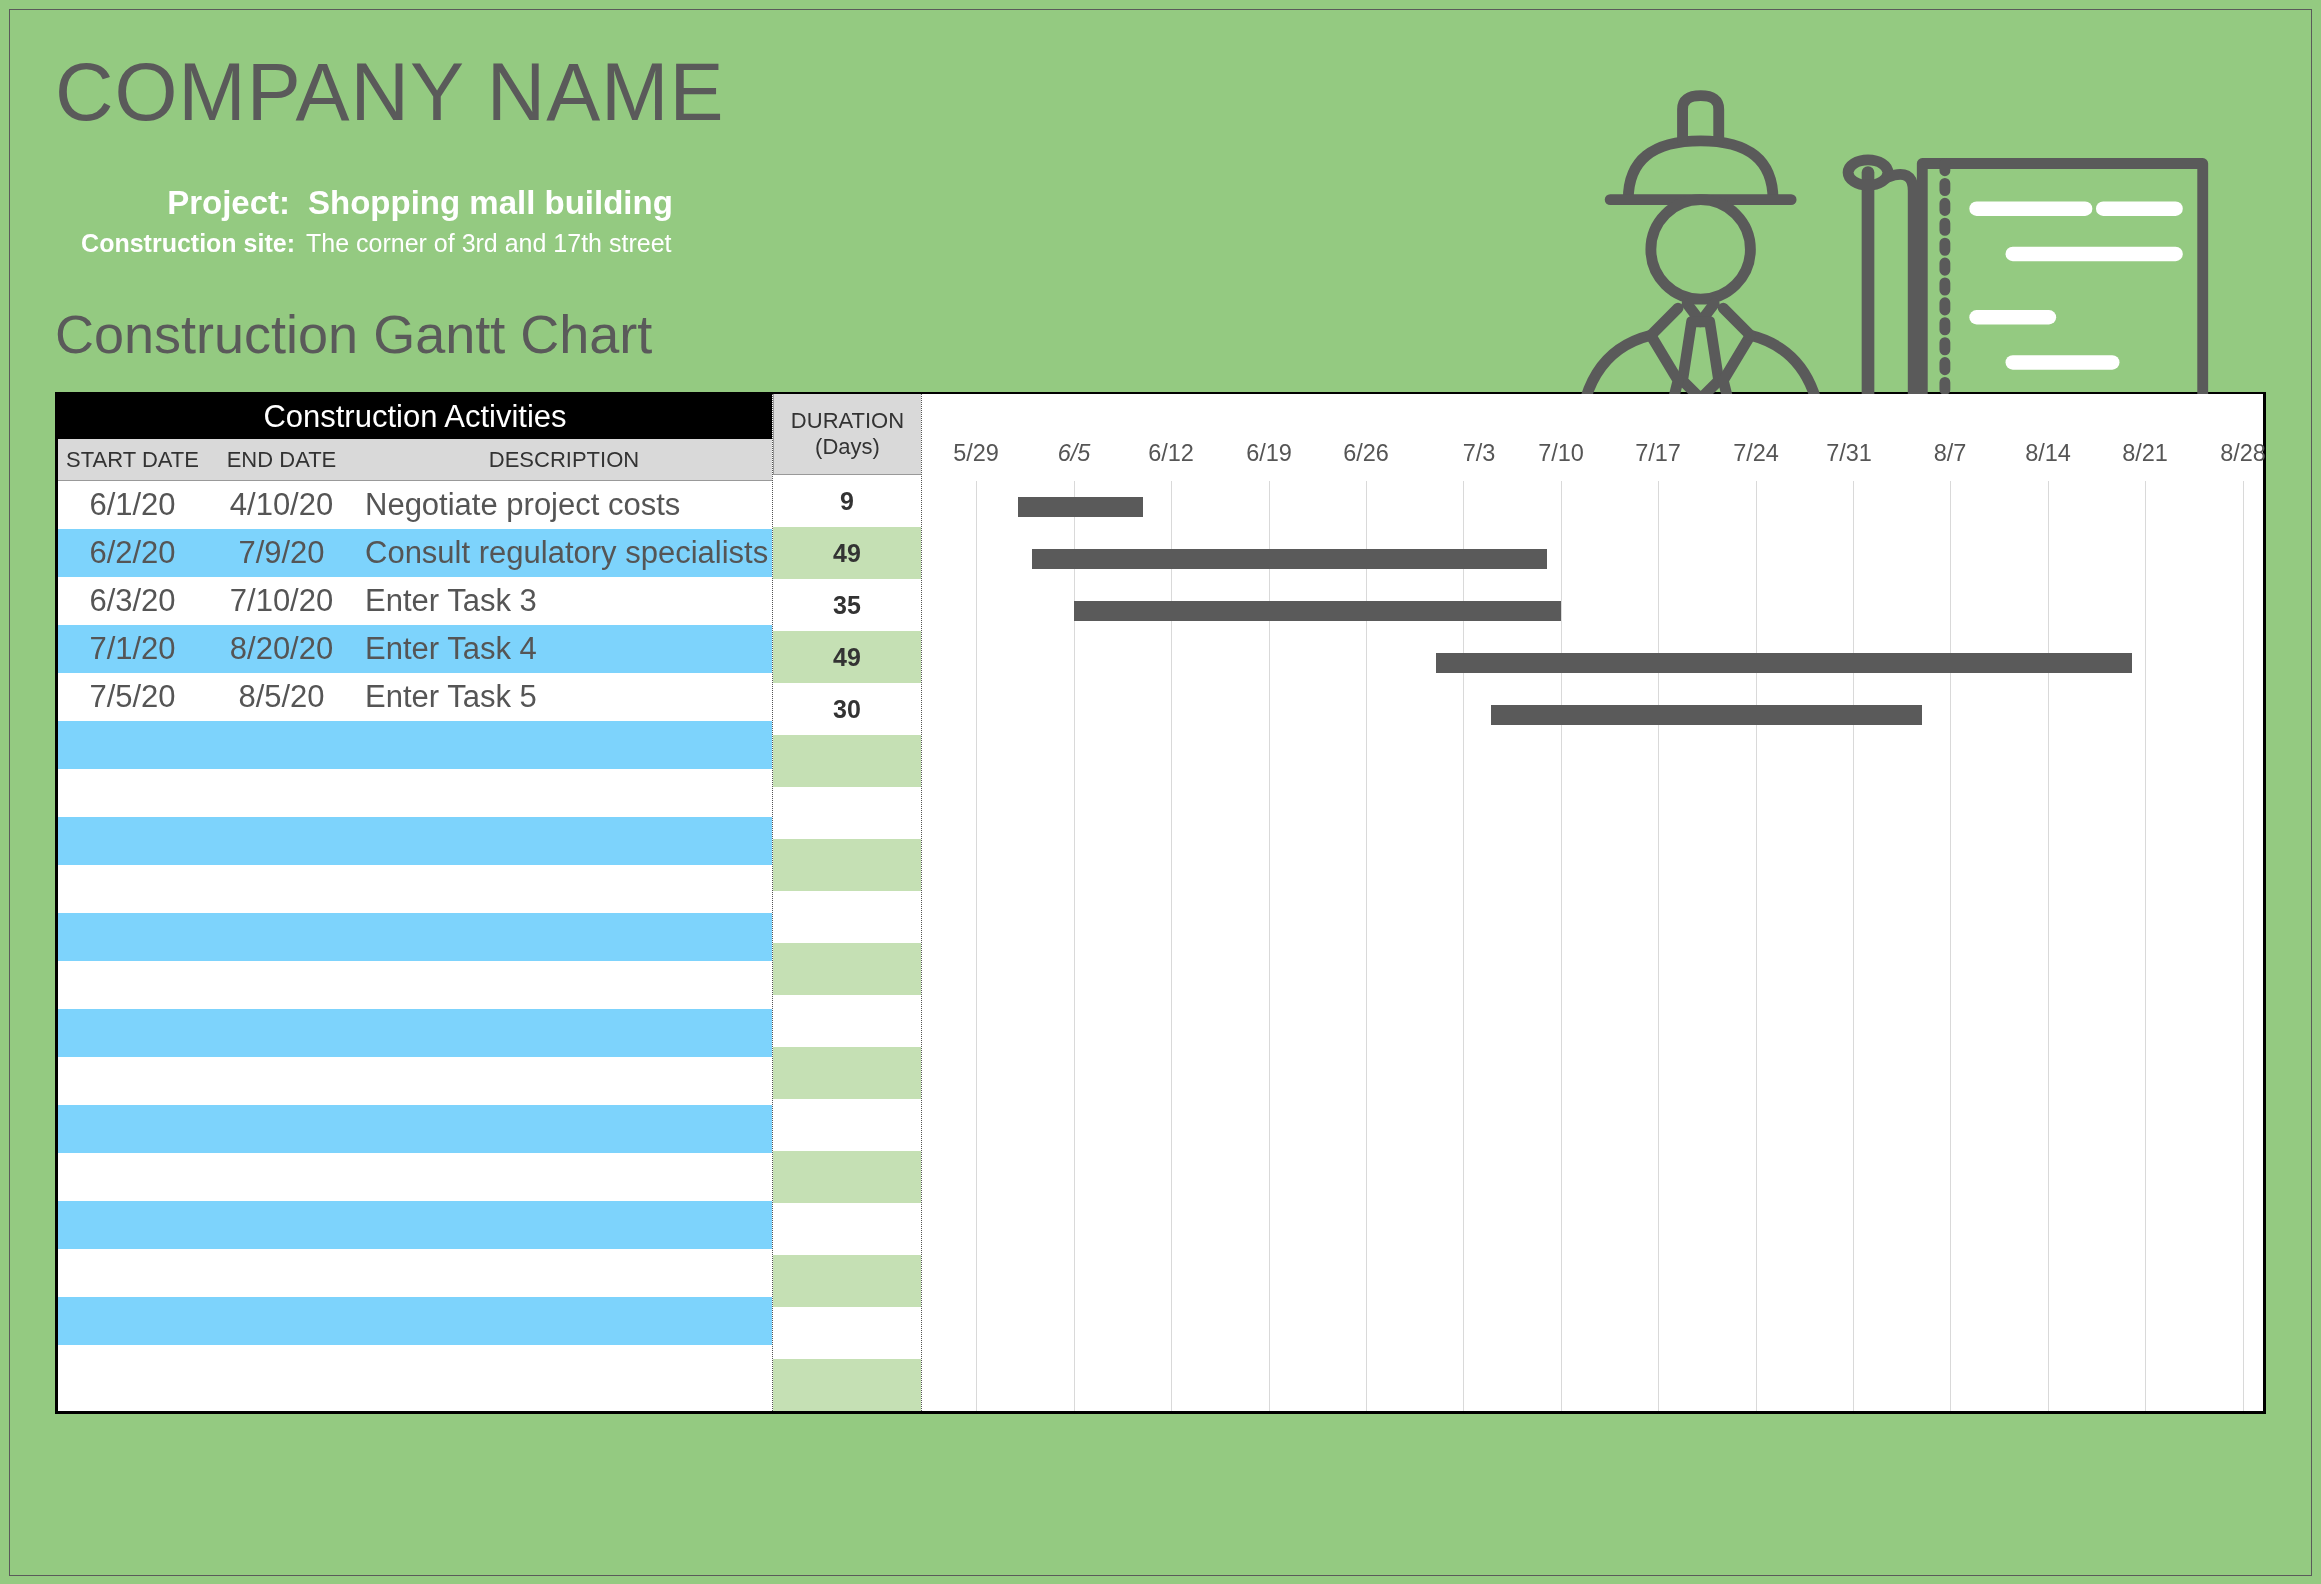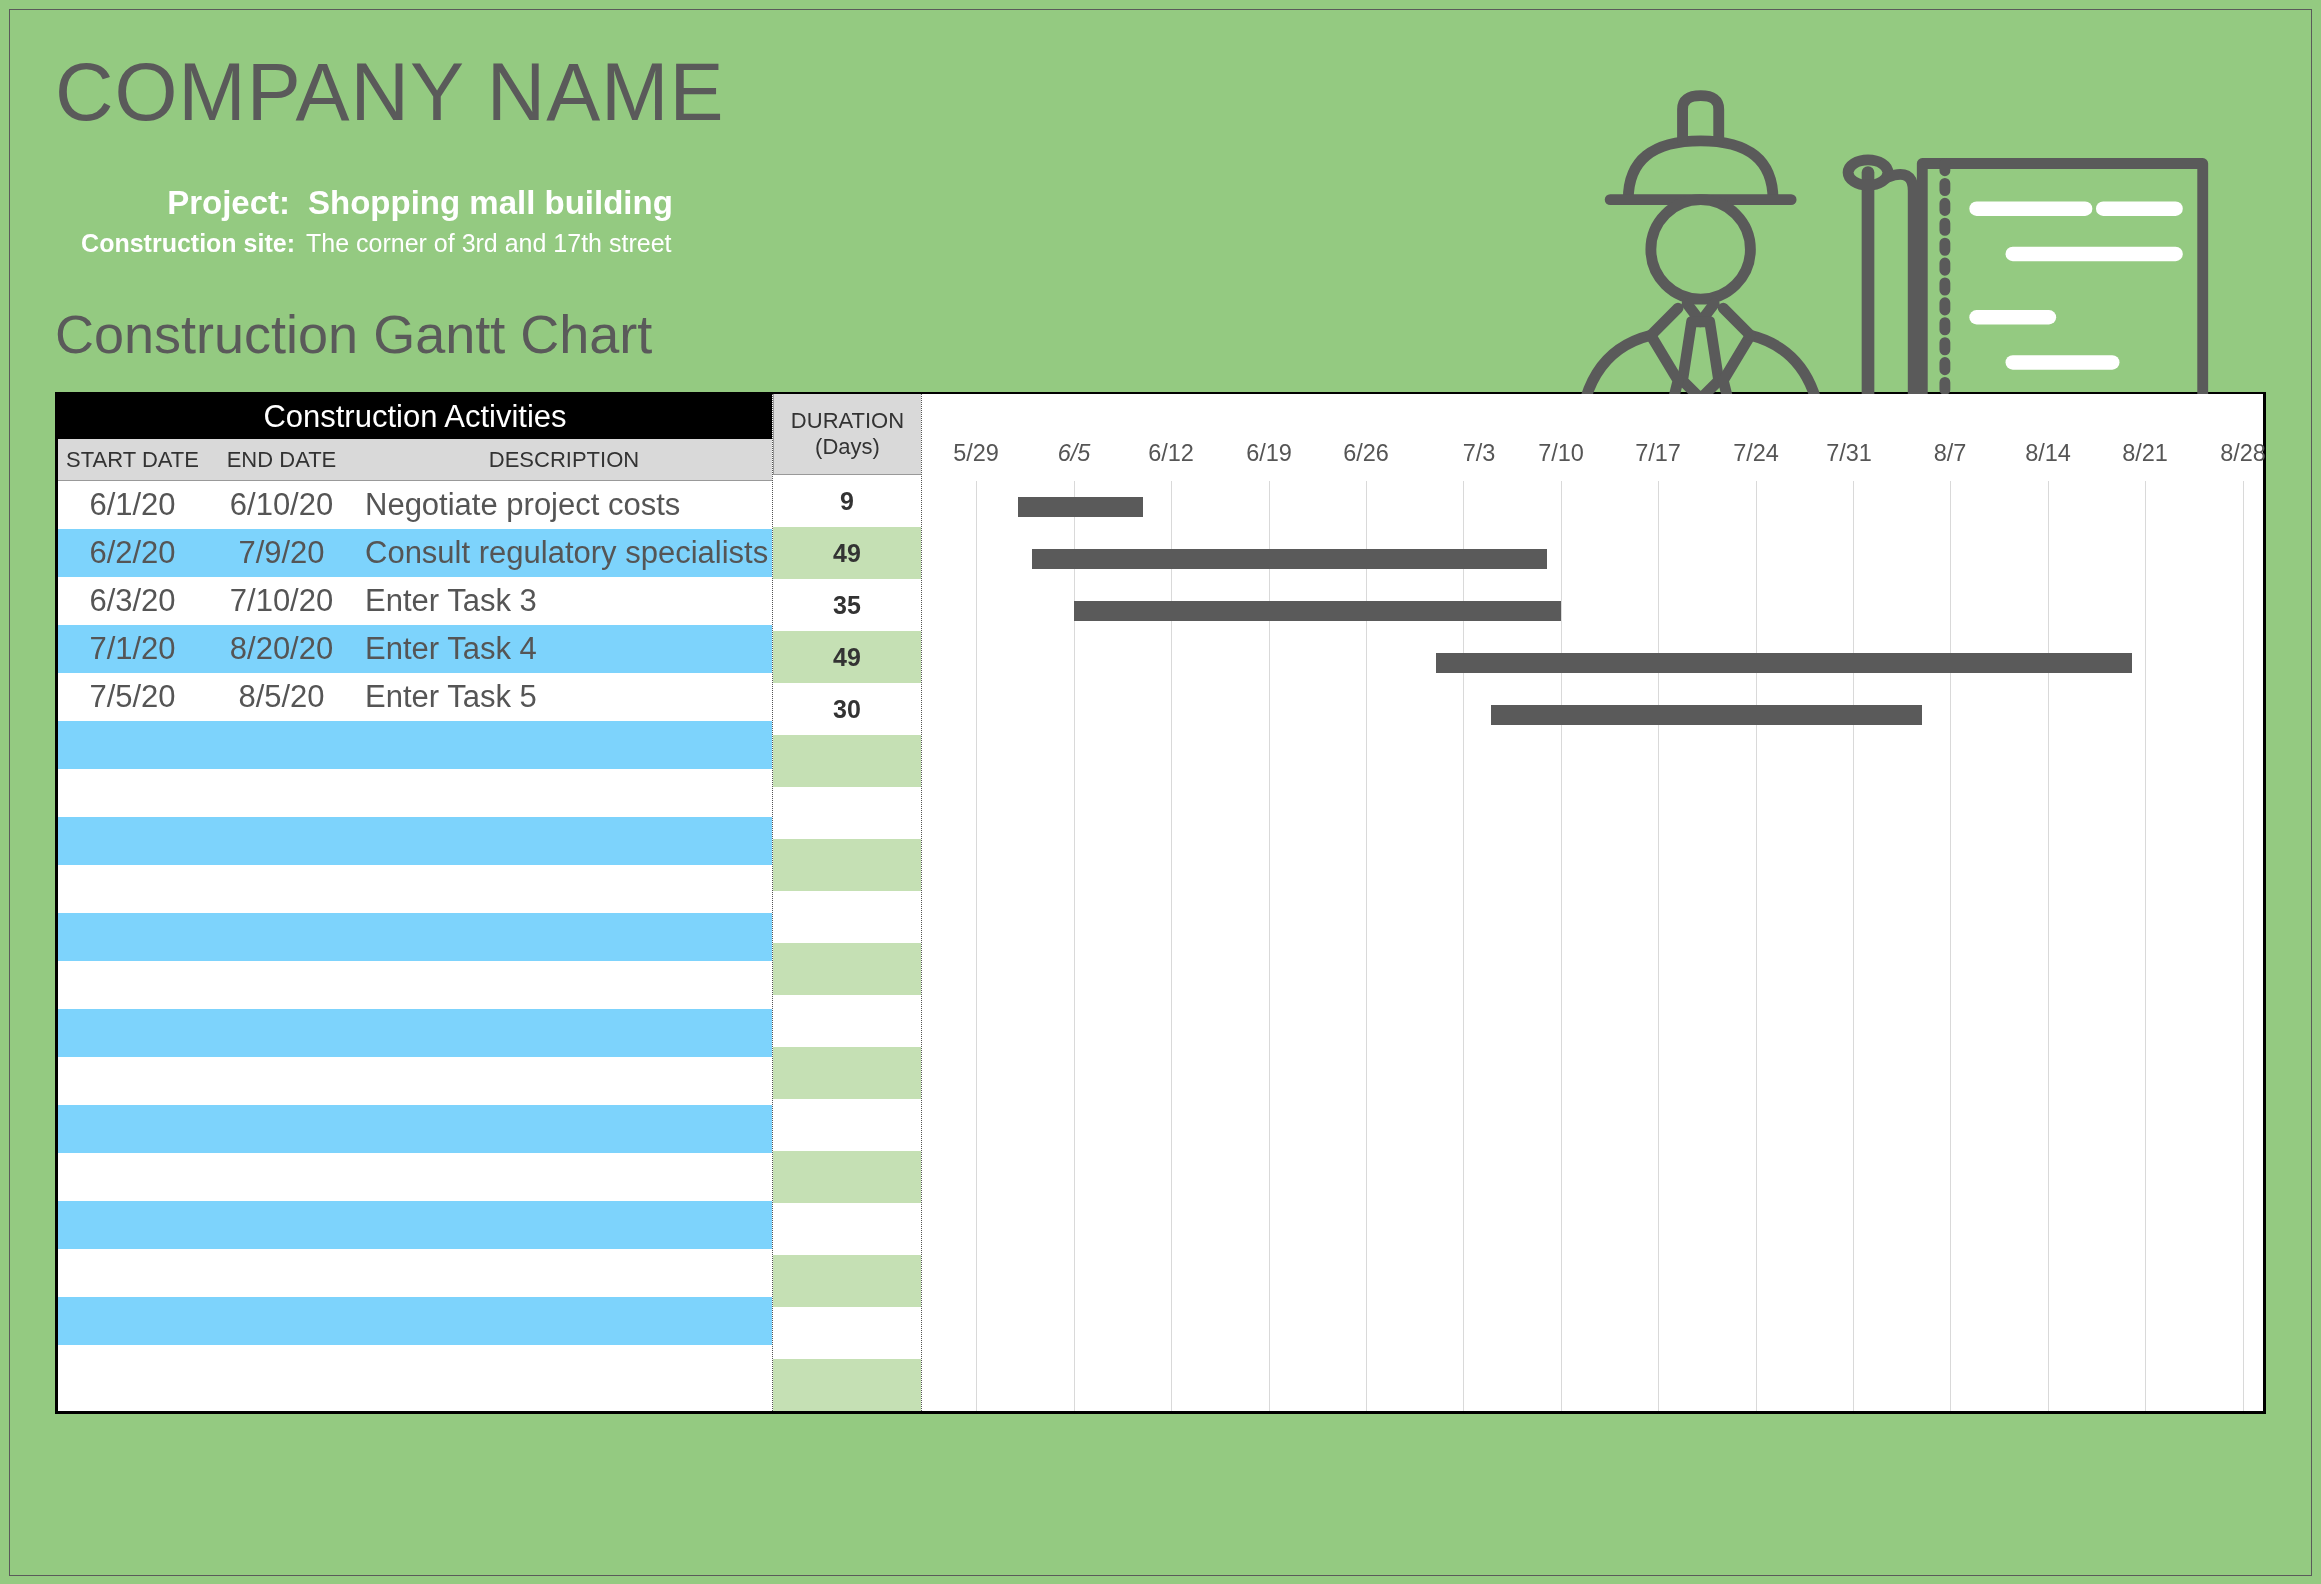--- a/index.html
+++ b/index.html
@@ -219,21 +219,21 @@
     <div class="activities-col">
       <div class="activities-header">Construction Activities</div>
       <div class="activities-subheader">
         <div class="sub-start">START DATE</div>
         <div class="sub-end">END DATE</div>
         <div class="sub-desc">DESCRIPTION</div>
       </div>
       <div class="rows-area" id="activities-rows">
           <div class="data-row odd">
             <div class="cell-start">6/1/20</div>
-            <div class="cell-end">6/10/20</div>
+            <div class="cell-end">4/10/20</div>
             <div class="cell-desc">Negotiate project costs</div>
           </div>
           <div class="data-row even">
             <div class="cell-start">6/2/20</div>
             <div class="cell-end">7/9/20</div>
             <div class="cell-desc">Consult regulatory specialists</div>
           </div>
           <div class="data-row odd">
             <div class="cell-start">6/3/20</div>
             <div class="cell-end">7/10/20</div>

